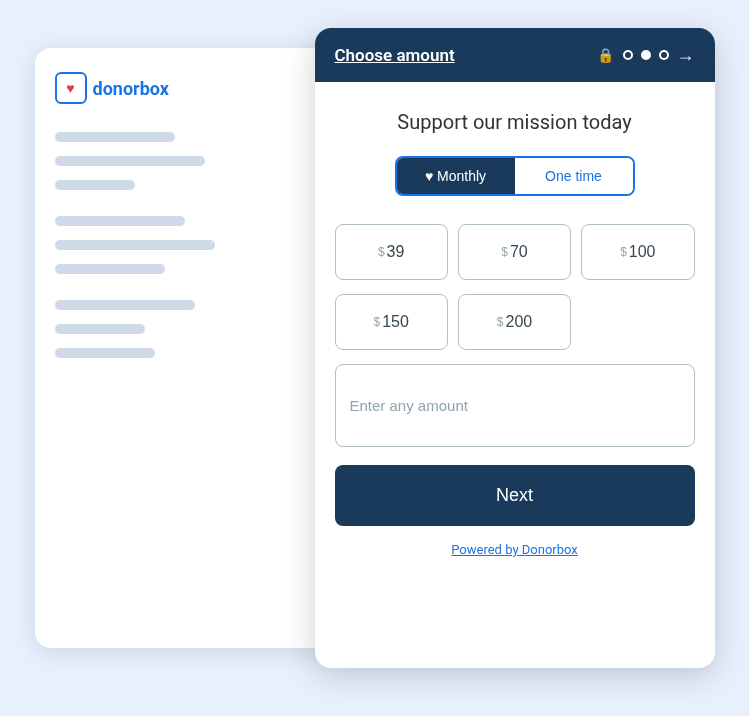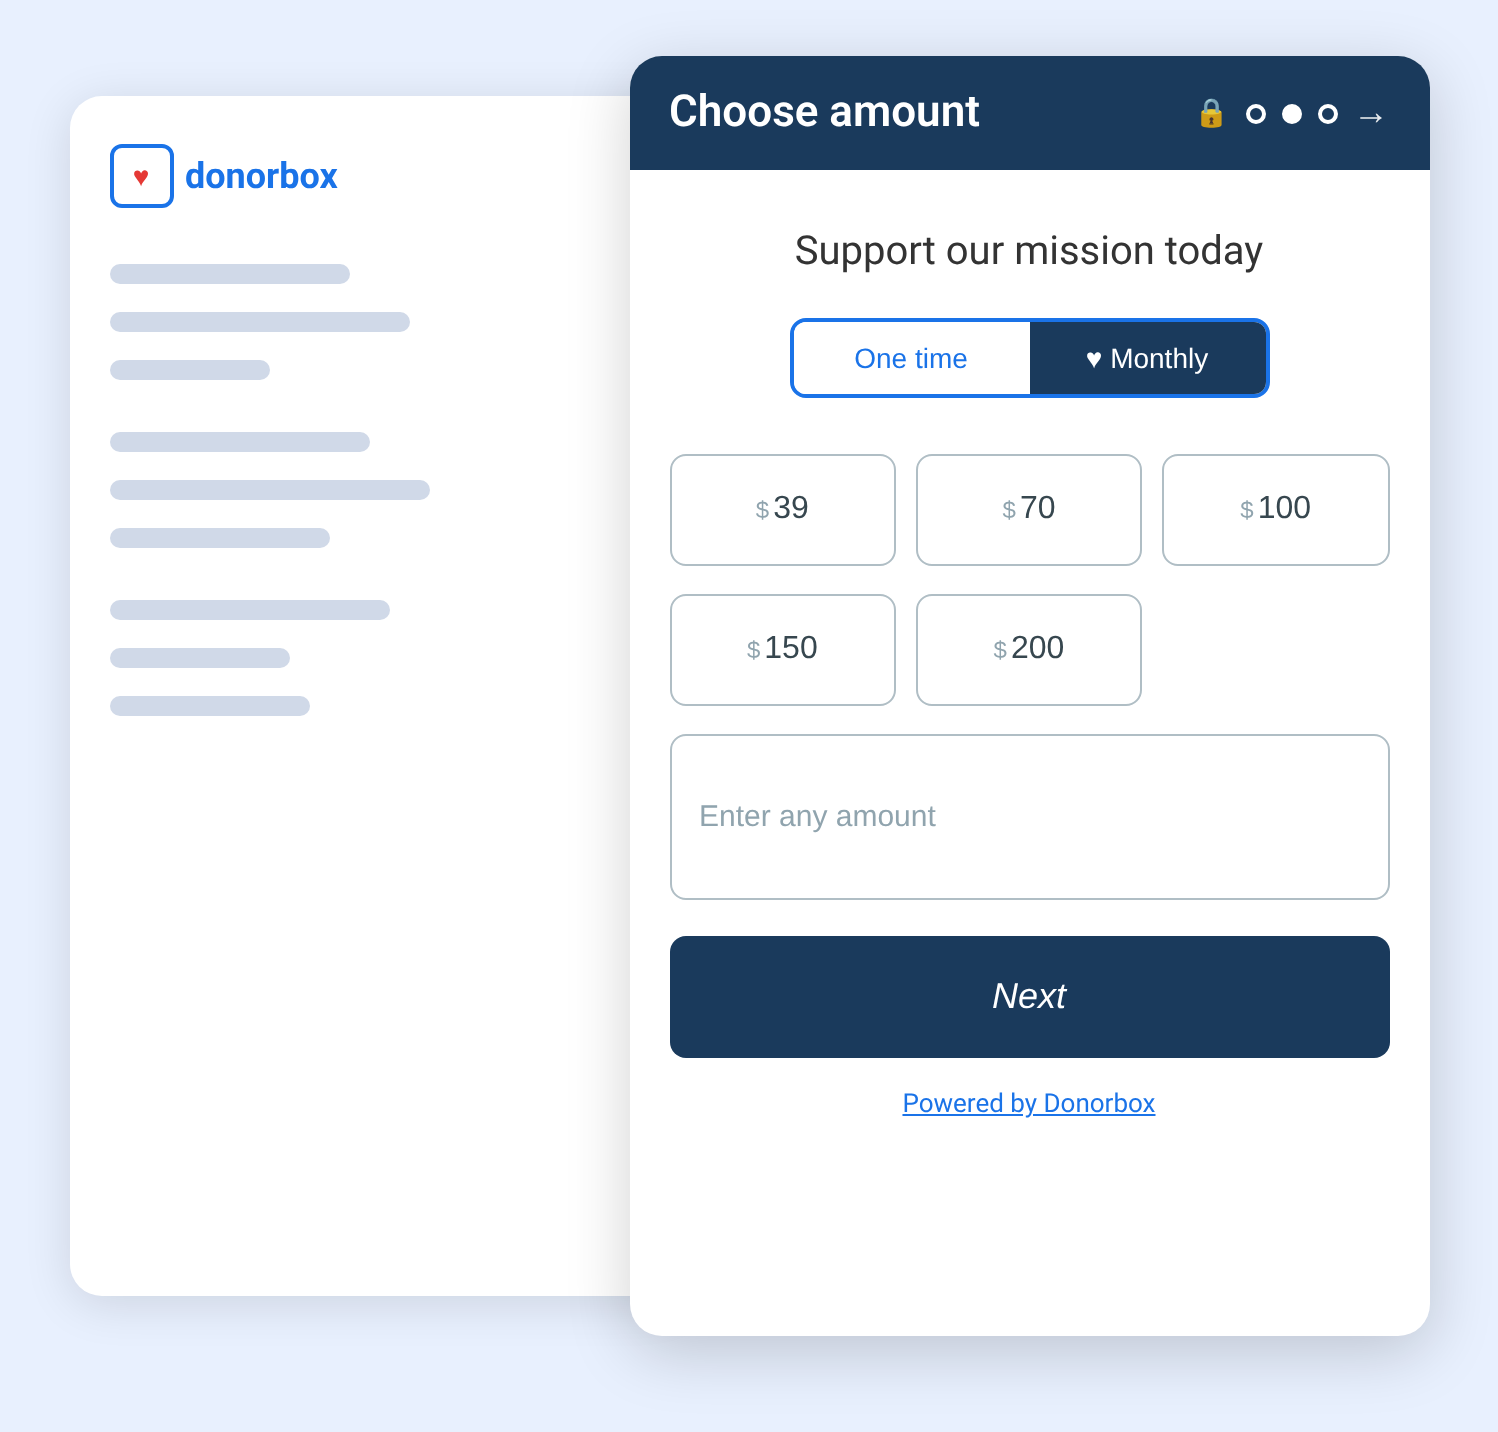--- a/index.html
+++ b/index.html
@@ -87,22 +87,23 @@
     .widget-header {
       background: #1a3a5c;
       padding: 16px 20px;
       display: flex;
       align-items: center;
       justify-content: space-between;
     }
 
     .widget-header-title {
       color: #fff;
-      font-size: 22px;
+      font-size: 17px;
       font-weight: 600;
+      text-decoration: underline;
     }
 
     .header-icons {
       display: flex;
       align-items: center;
       gap: 8px;
     }
 
     .header-icon {
       color: #fff;
@@ -223,21 +224,20 @@
       width: 100%;
       background: #1a3a5c;
       color: #fff;
       border: none;
       border-radius: 8px;
       padding: 20px;
       font-size: 18px;
       font-weight: 500;
       cursor: pointer;
       margin-bottom: 16px;
-      font-style: italic;
     }
 
     
     .powered-by {
       color: #1a73e8;
       font-size: 13px;
       text-decoration: underline;
       cursor: pointer;
     }
   </style>
@@ -277,22 +277,22 @@
         <div class="step-dot empty"></div>
         <span class="header-icon" style="font-size:18px;">→</span>
       </div>
     </div>
 
     <div class="widget-body">
 
       <span class="support-text">Support our mission today</span>
 
       <div class="toggle-container">
+        <button class="toggle-btn active">♥ Monthly</button>
         <button class="toggle-btn inactive">One time</button>
-        <button class="toggle-btn active">♥ Monthly</button>
       </div>
 
       <div class="amount-grid">
         <button class="amount-btn">
           <span class="dollar">$</span>
           <span>39</span>
         </button>
         <button class="amount-btn">
           <span class="dollar">$</span>
           <span>70</span>

